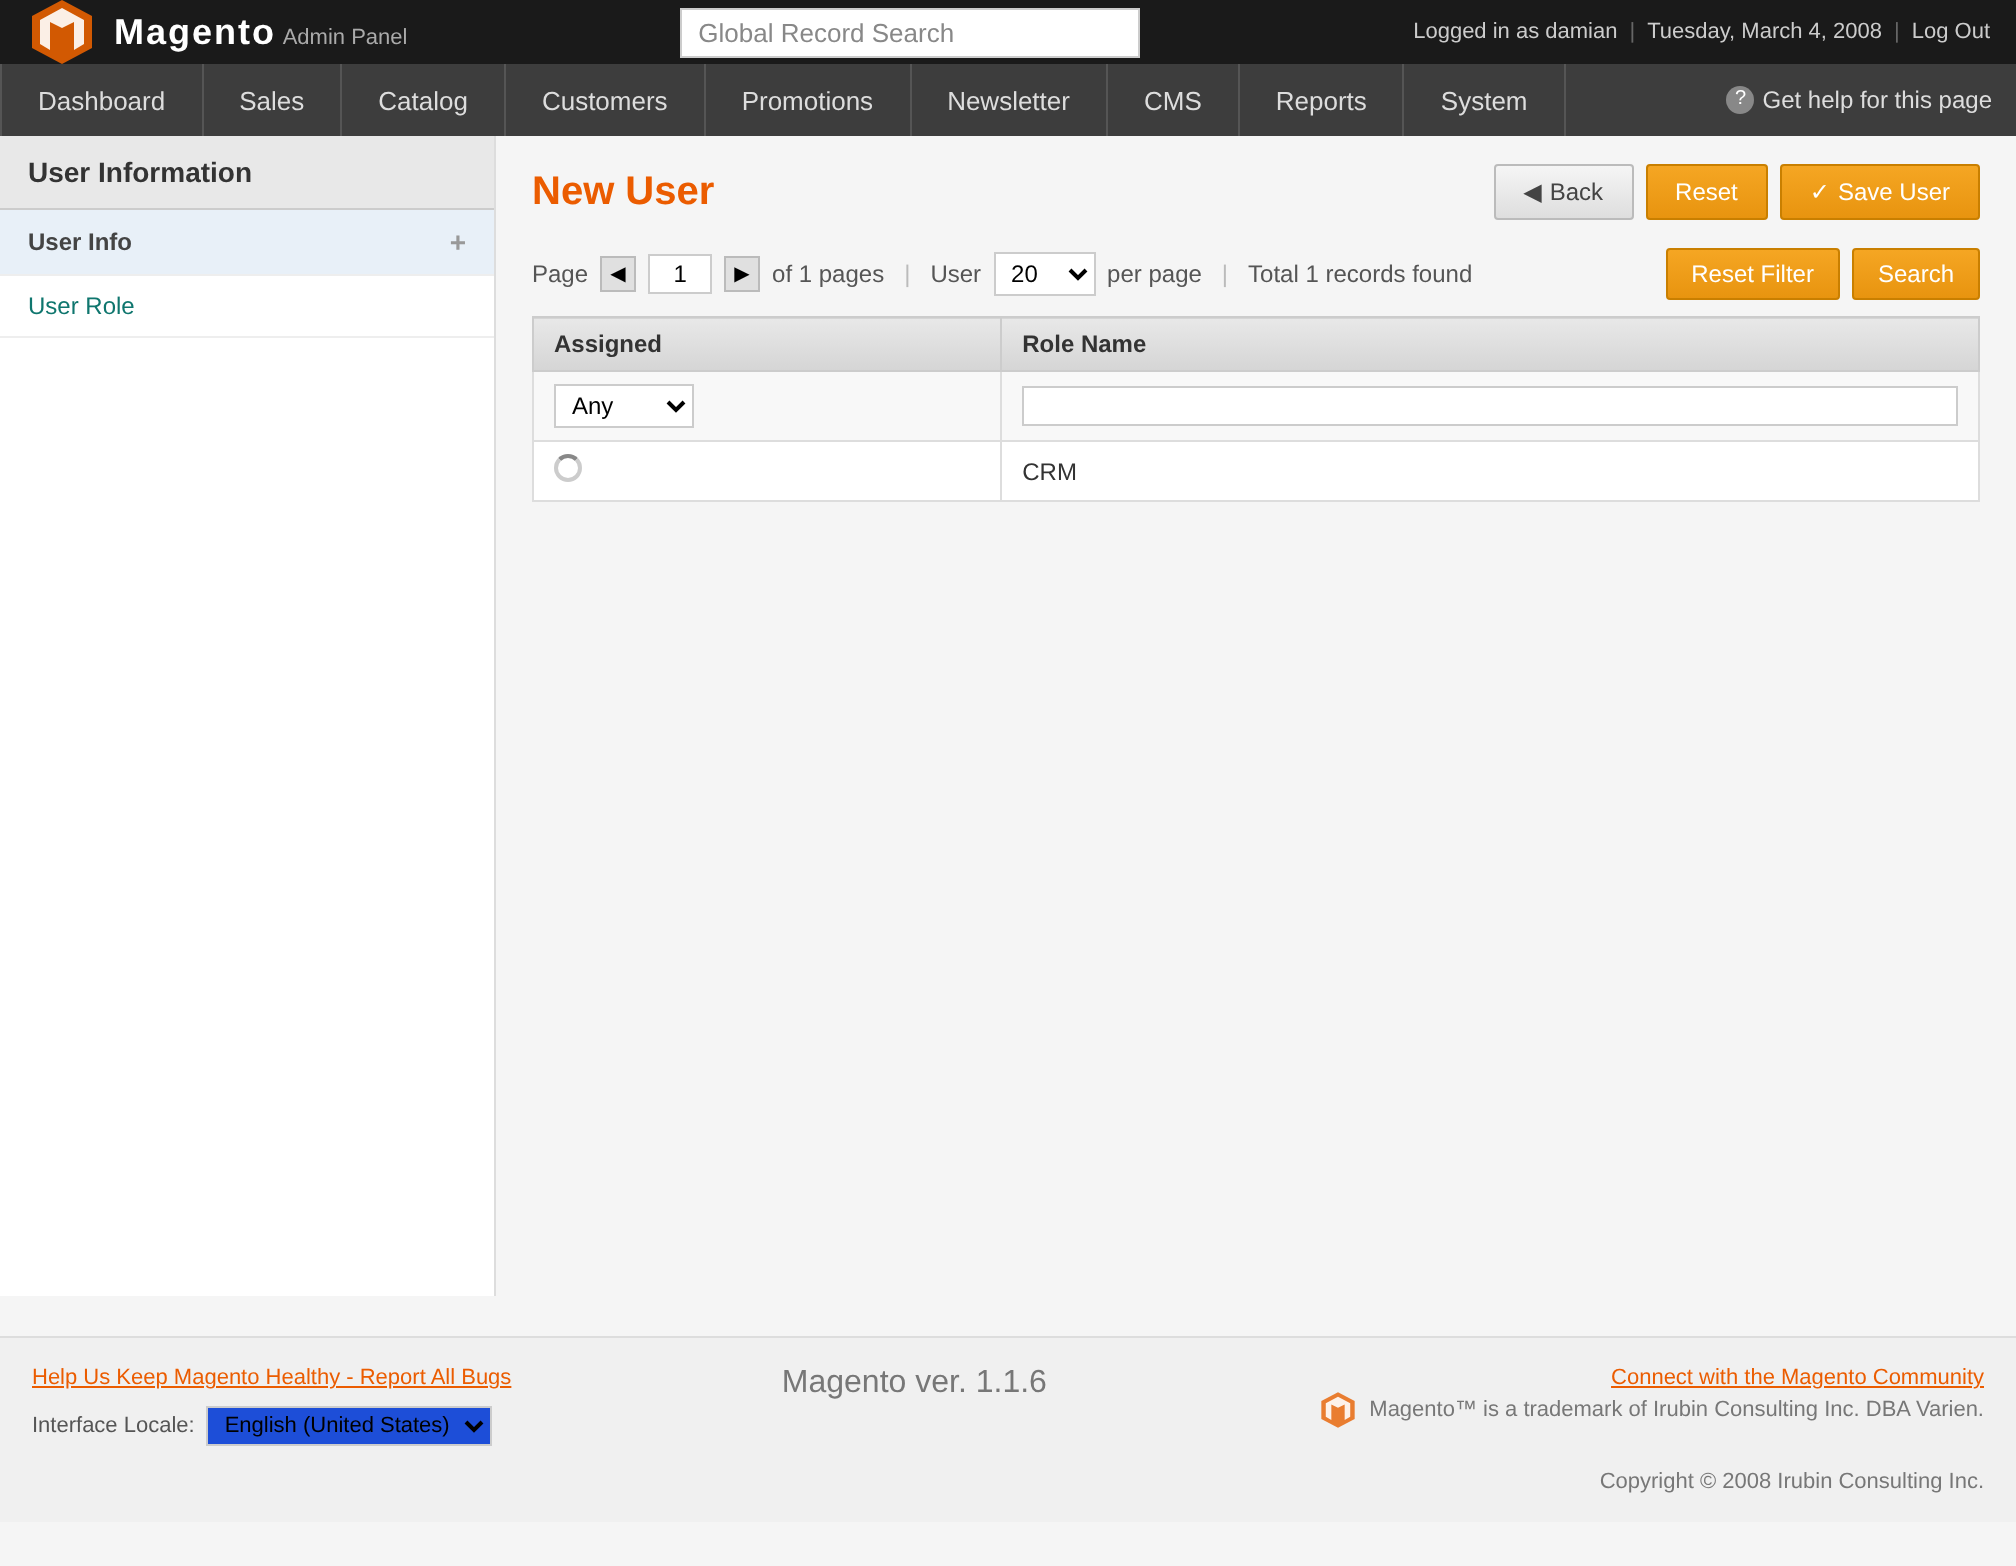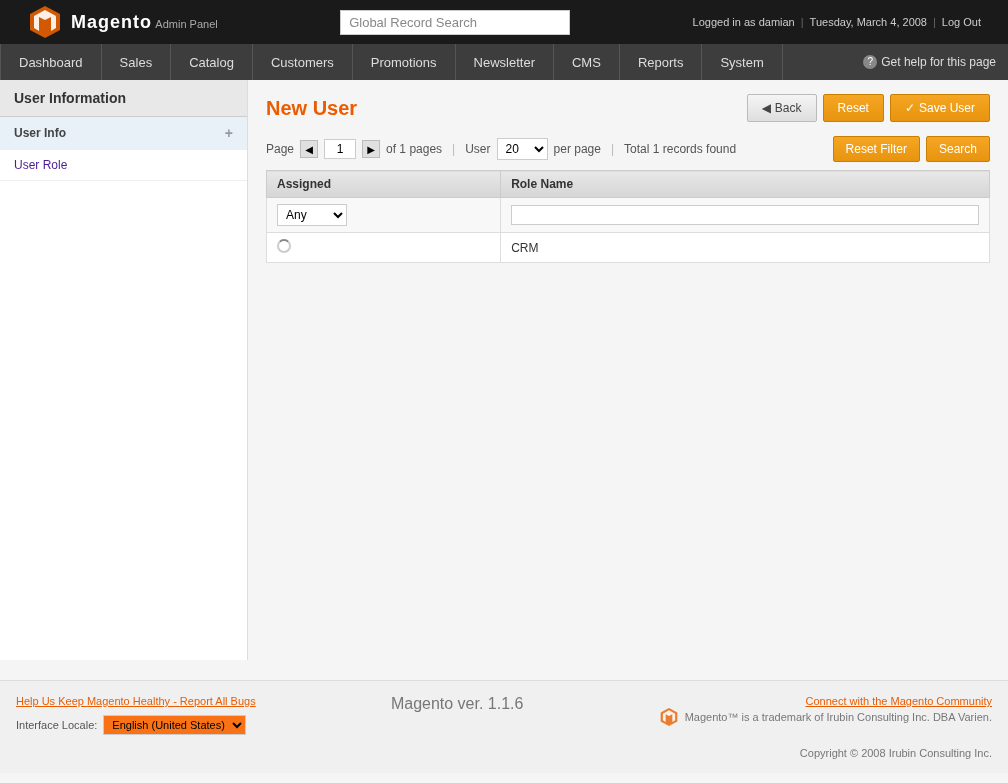--- a/index.html
+++ b/index.html
@@ -4,22 +4,22 @@
   <style>
     * { box-sizing: border-box; margin: 0; padding: 0; }
     body { font-family: Arial, sans-serif; font-size: 12px; background: #f5f5f5; color: #333; }
 
     
     #header {
       background: #1a1a1a;
       display: flex;
       align-items: center;
       justify-content: space-between;
-      padding: 6px 27px;
-      height: 44px;
+      padding: 6px 13px;
+      height: 32px;
     }
     #logo-area {
       display: flex;
       align-items: center;
       gap: 8px;
     }
     #logo-icon {
       width: 36px;
       height: 36px;
     }
@@ -111,21 +111,21 @@
       font-weight: bold;
       color: #333;
       border-bottom: 1px solid #ccc;
     }
     .sidebar-item {
       display: flex;
       align-items: center;
       padding: 8px 14px;
       cursor: pointer;
       font-size: 12px;
-      color: #4c1d95;
+      color: #0f766e;
       border-bottom: 1px solid #eee;
       justify-content: space-between;
     }
     .sidebar-item.active {
       background: #e8f0f8;
       font-weight: bold;
       color: #444;
     }
     .sidebar-add-icon {
       color: #999;
@@ -314,21 +314,21 @@
     }
     #footer-main {
       display: flex;
       justify-content: space-between;
       align-items: flex-start;
       padding: 14px 16px;
     }
     #footer-left a { color: #eb5c00; font-size: 11px; text-decoration: underline; }
     #footer-left { display: flex; flex-direction: column; gap: 8px; }
     #locale-row { display: flex; align-items: center; gap: 6px; font-size: 11px; color: #555; }
-    #locale-select { border: 1px solid #ccc; font-size: 11px; padding: 2px 4px; background: #f97316; }
+    #locale-select { border: 1px solid #ccc; font-size: 11px; padding: 2px 4px; background: #1d4ed8; }
     #footer-center { font-size: 16px; color: #777; text-align: center; }
     #footer-right { text-align: right; font-size: 11px; color: #777; }
     #footer-right a { color: #eb5c00; text-decoration: underline; }
     .magento-footer-logo {
       display: flex;
       align-items: center;
       gap: 6px;
       justify-content: flex-end;
       margin-bottom: 20px;
     }

